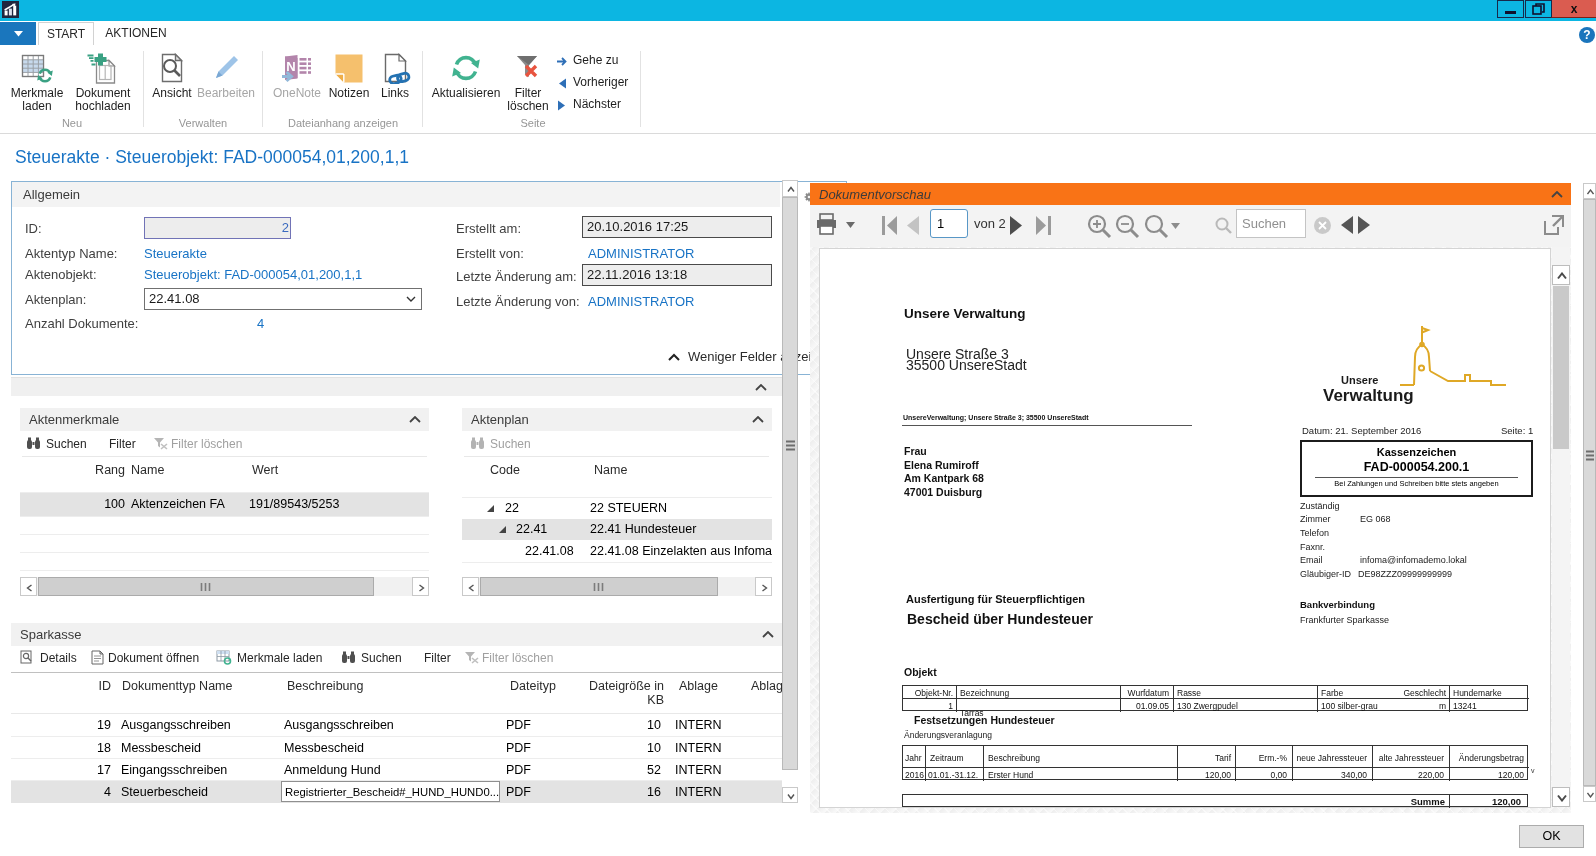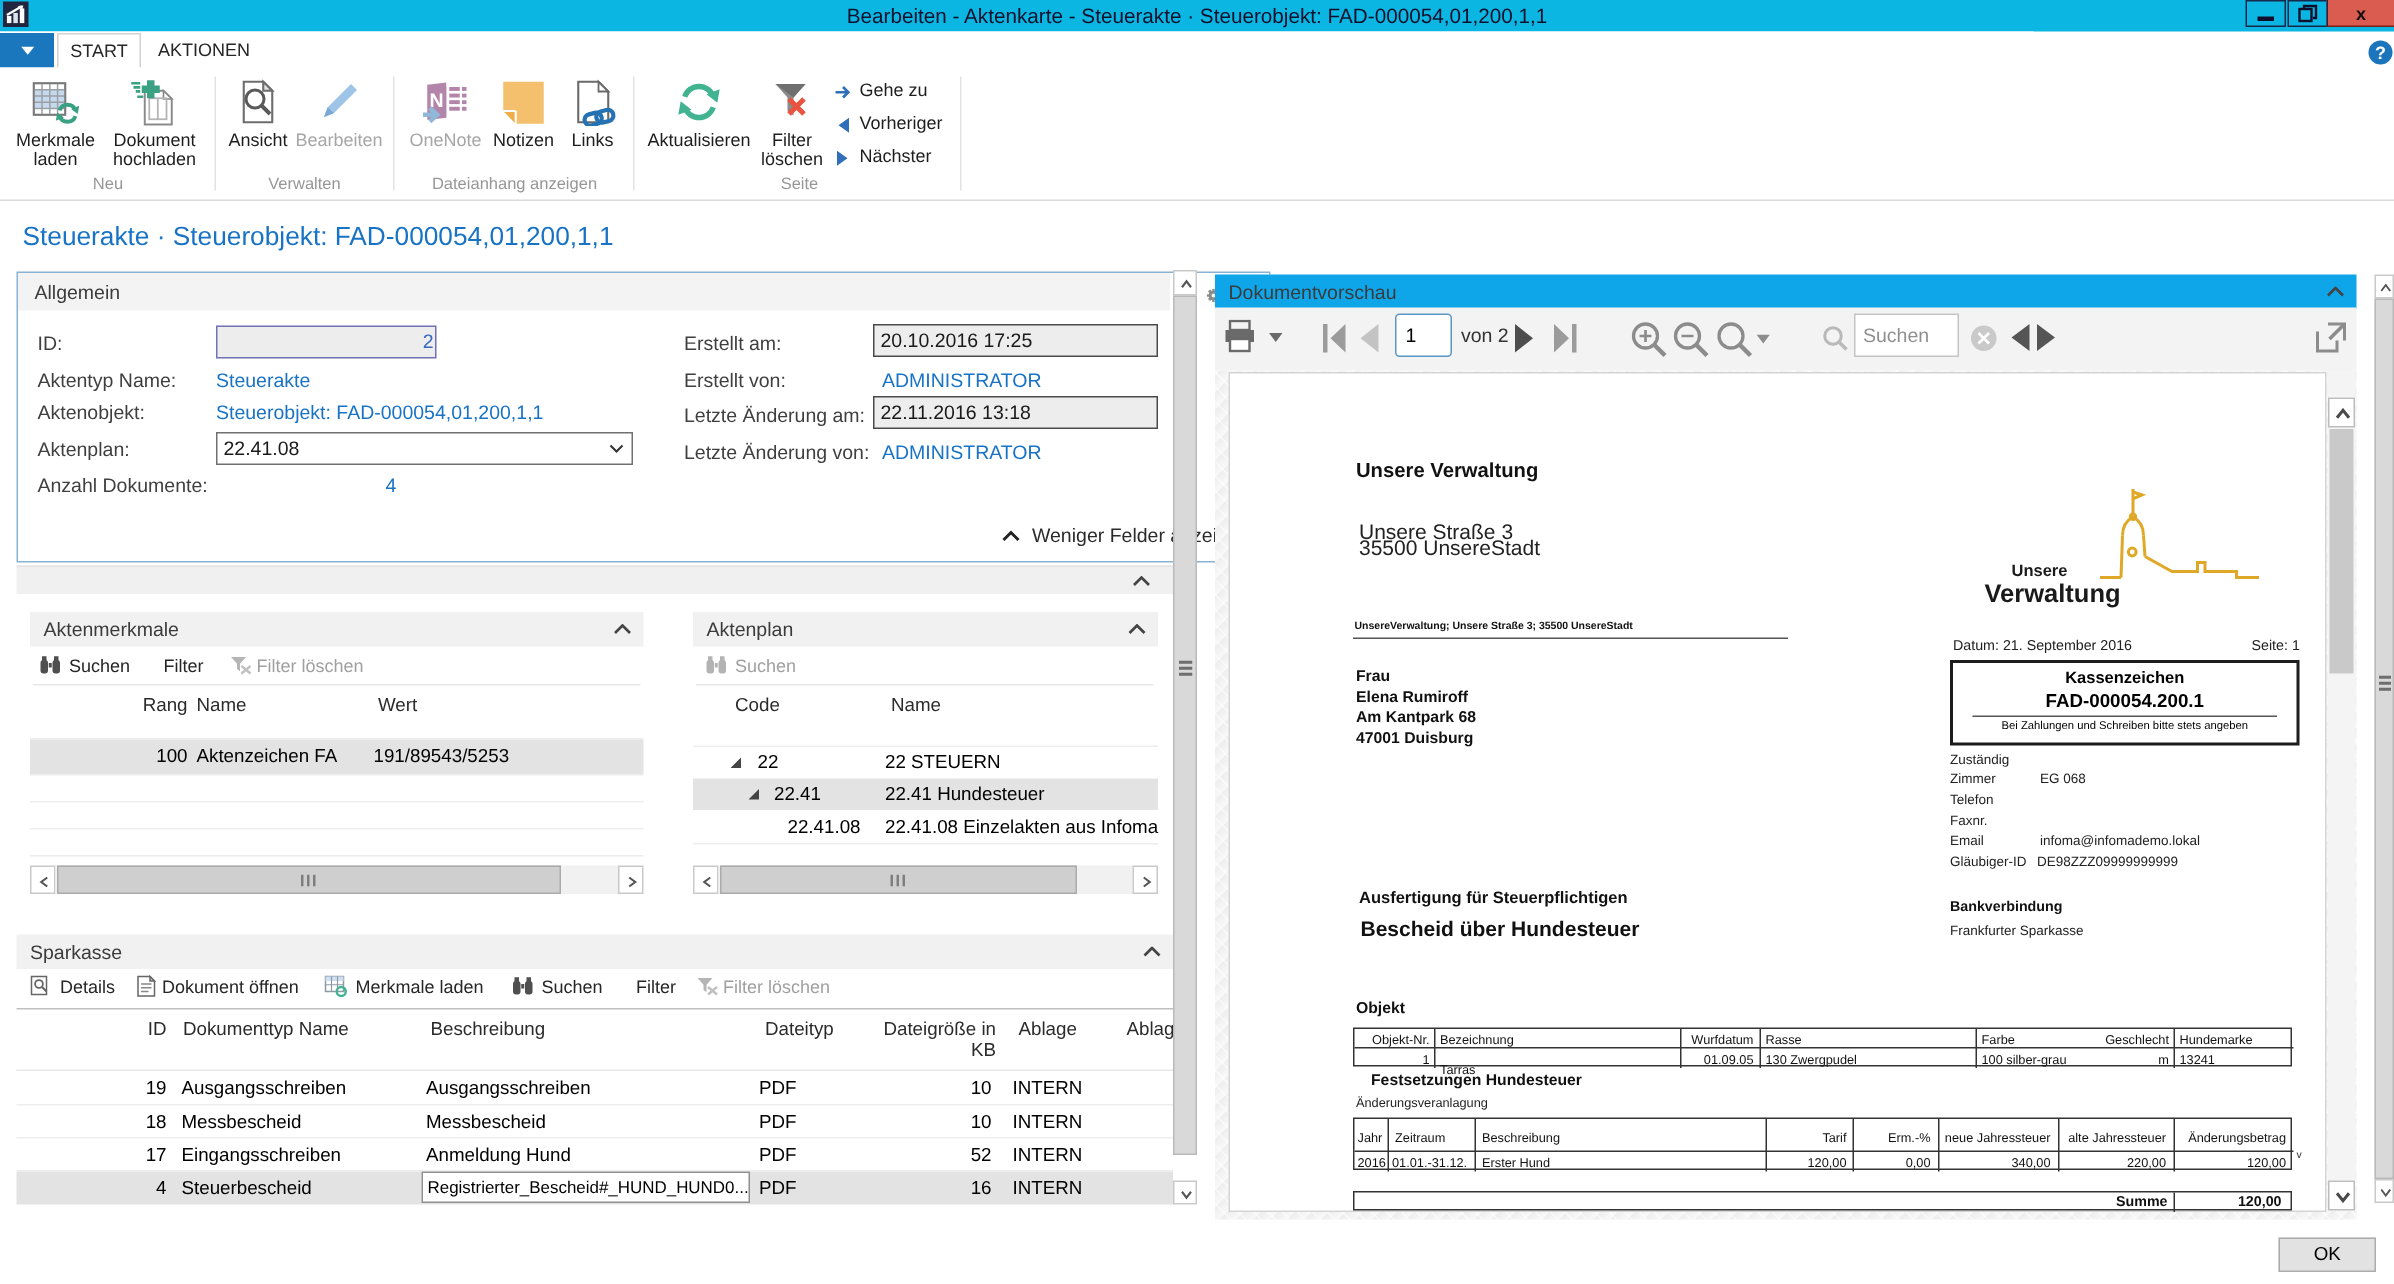--- a/index.html
+++ b/index.html
@@ -90,21 +90,20 @@
 <div id="titlebar">
   <div id="appicon">
     <svg width="17" height="17" viewBox="0 0 17 17">
       <rect x="2.6" y="9.6" width="3" height="4.8" fill="#fff"></rect>
       <rect x="6.9" y="7.6" width="3" height="6.8" fill="#dde2ee"></rect>
       <rect x="11.2" y="4.6" width="3" height="9.8" fill="#fff"></rect>
       <path d="M2.6 9 L12.6 3.2" stroke="#fff" stroke-width="1.5" fill="none"></path>
       <path d="M13.6 2.6 l-3.8 0.4 2.9 2.6 z" fill="#fff"></path>
     </svg>
   </div>
-  <div id="title">Bearbeiten - Aktenkarte - Steuerakte · Steuerobjekt: FAD-000054,01,200,1,1</div>
   <div id="btnmin" class="winbtn"><svg width="25" height="16">
         <rect x="7" y="10" width="11" height="3" fill="#10102c"></rect>
       </svg></div>
   <div id="btnmax" class="winbtn"><svg width="25" height="16">
         <rect x="7" y="5" width="8" height="8" fill="none" stroke="#10102c" stroke-width="1.6"></rect>
         <path d="M10 5 v-2 h8 v8 h-2" fill="none" stroke="#10102c" stroke-width="1.6"></path>
       </svg></div>
   <div id="btnclose"><svg width="44" height="17">
         <text x="22" y="13" font-size="12" font-weight="bold" fill="#101010" text-anchor="middle" font-family="Liberation Sans">x</text>
       </svg></div>
@@ -524,21 +523,21 @@
       <path d="M0 1.5 h9 M0 5.5 h9 M0 9.5 h9" stroke="#6e6e6e" stroke-width="2"></path>
     </svg>
   <div class="sbtn" style="left:782px; top:787px; width:16px; height:16px;">
       <svg style="left:4px; top:5px;" width="8" height="7">
         <path d="M1 1.5 L4 5.5 L7 1.5" stroke="#555" stroke-width="1.4" fill="none"></path>
       </svg>
     </div>
 </div>
 
 <div id="preview">
-  <div class="gcap" style="background:#0ea5e9;">
+  <div class="gcap" style="background:#f97316;font-style:italic;">
       <span class="captxt">Dokumentvorschau</span>
     </div>
   <svg class="chev" style="right:8px; top:8px;" width="12" height="7">
       <path d="M1 6 L6 1 L11 6" stroke="#444" stroke-width="1.8" fill="none"></path>
     </svg>
   <div id="prev-toolbar">
     <svg class="abs" style="left:6px; top:8px;" width="30" height="26" viewBox="0 0 30 26">
       <rect x="4" y="1" width="13" height="6" fill="none" stroke="#6a6a6a" stroke-width="1.6"></rect>
       <rect x="1" y="7" width="19" height="8" fill="#6a6a6a"></rect>
       <rect x="4" y="13" width="13" height="8" fill="#fff" stroke="#6a6a6a" stroke-width="1.6"></rect>

